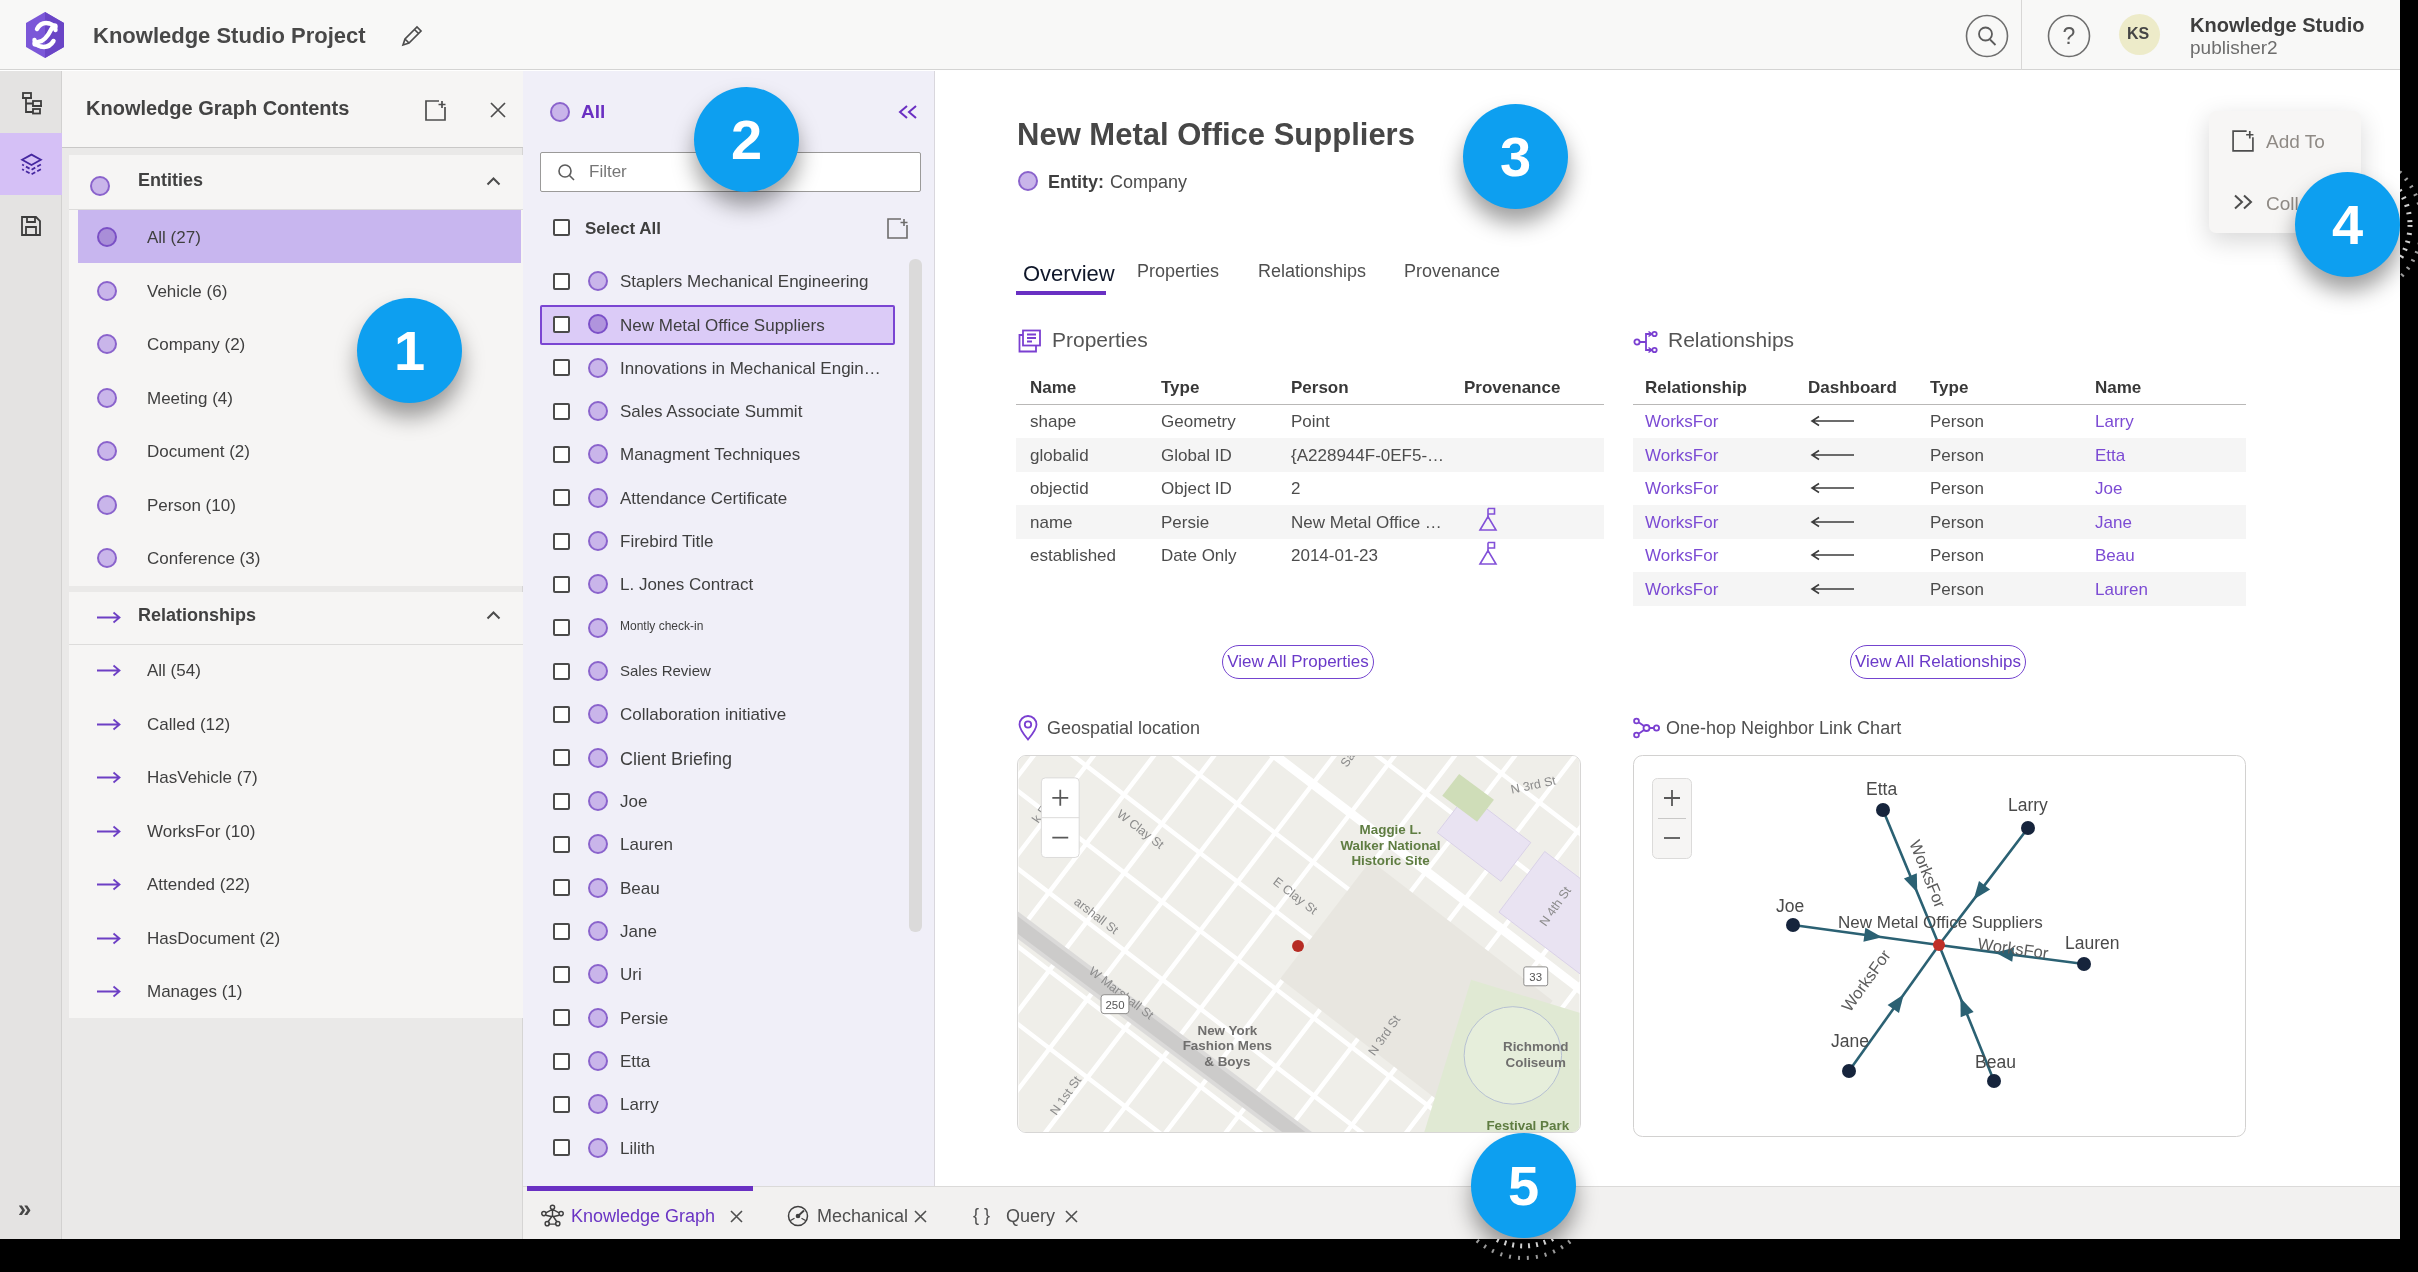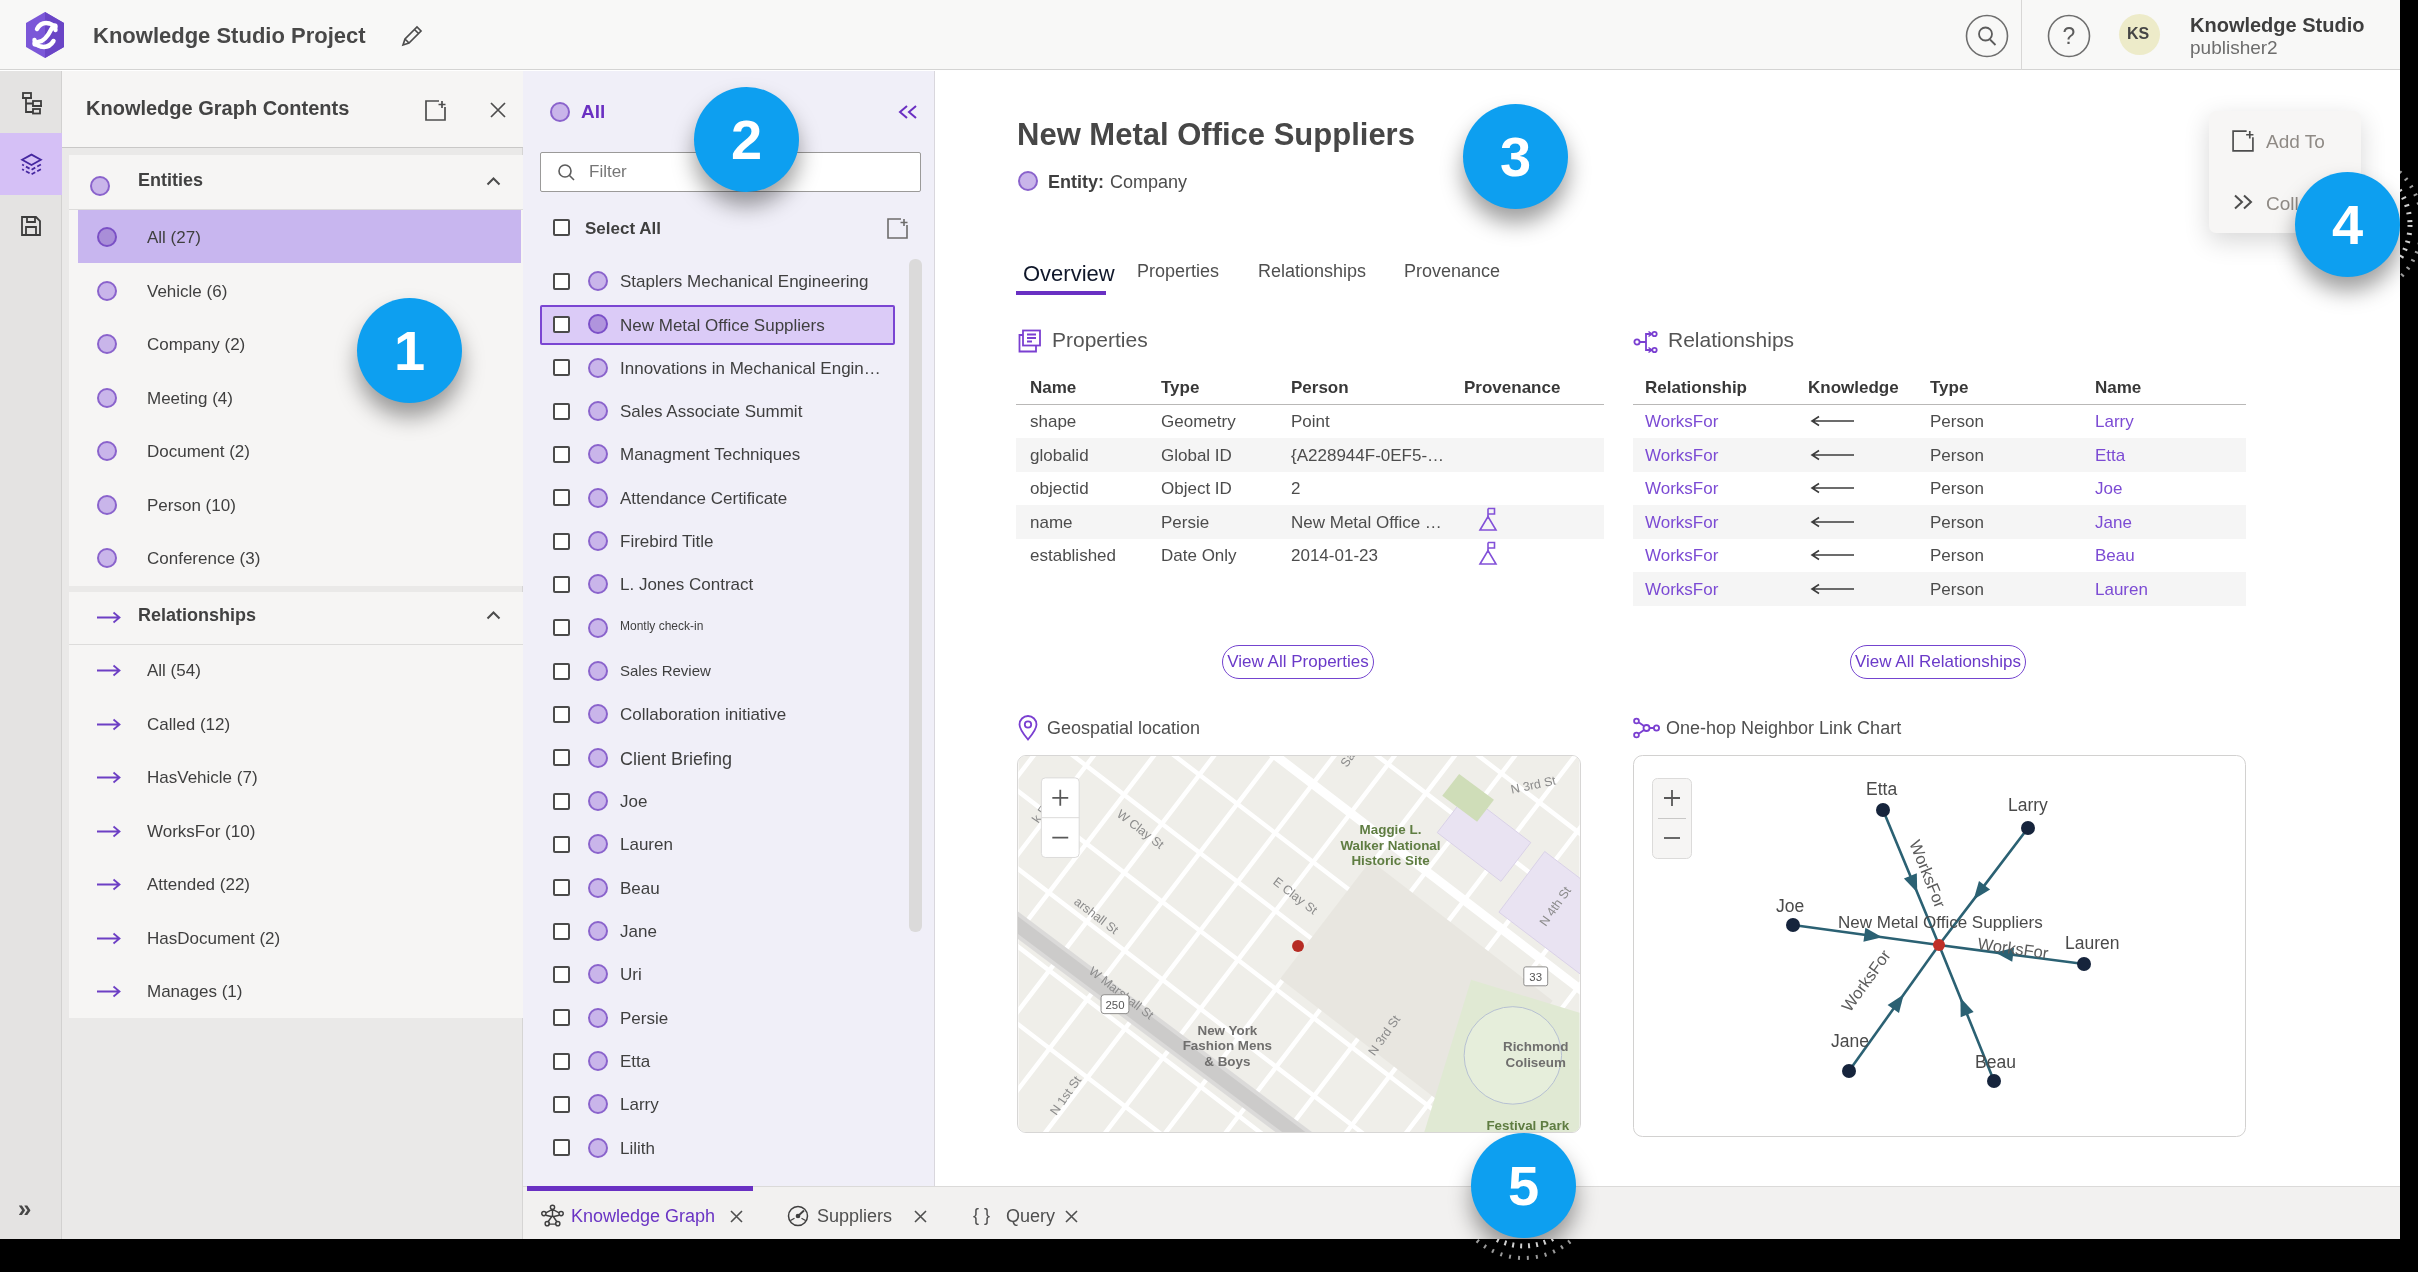--- a/index.html
+++ b/index.html
@@ -283,21 +283,21 @@
   <div class="abs" style="left:1222px;top:645px;width:152px;height:34px;border:1.5px solid #7444cf;border-radius:17px;color:#6b3ac9;font-size:17px;display:flex;align-items:center;justify-content:center">View All Properties</div>
   <svg class="abs" style="left:1633px;top:330px" width="26" height="24" viewBox="0 0 26 24" fill="none" stroke="#7a3fd1" stroke-width="1.8">
     <circle cx="4" cy="12" r="2.6"></circle>
       <path d="M7 12 h6 M13 12 V4 h6 M13 12 v8 h6"></path>
     <path d="M19 4 l-3.5 -2.5 M19 4 l-3.5 2.5 M19 20 l-3.5 -2.5 M19 20 l-3.5 2.5" stroke-width="1.5"></path>
     <circle cx="21.5" cy="4" r="2.2"></circle>
       <circle cx="21.5" cy="20" r="2.2"></circle>
   </svg>
   <div class="t" style="left:1668px;top:328px;font-size:21px;color:#545454">Relationships</div>
   <div class="t" style="left:1645px;top:378px;font-weight:700;color:#383838">Relationship</div>
-  <div class="t" style="left:1808px;top:378px;font-weight:700;color:#383838">Knowledge</div>
+  <div class="t" style="left:1808px;top:378px;font-weight:700;color:#383838">Dashboard</div>
   <div class="t" style="left:1930px;top:378px;font-weight:700;color:#383838">Type</div>
   <div class="t" style="left:2095px;top:378px;font-weight:700;color:#383838">Name</div>
   <div class="abs" style="left:1633px;top:404px;width:613px;height:1px;background:#b9b8b7"></div>
   <div class="shade" style="left:1633px;top:438px;width:613px;height:33.5px"></div>
   <div class="shade" style="left:1633px;top:505px;width:613px;height:33.5px"></div>
   <div class="shade" style="left:1633px;top:572px;width:613px;height:33.5px"></div>
   <div class="t purple" style="left:1645px;top:412px">WorksFor</div>
     <div class="t" style="left:1930px;top:412px;color:#4c4c4c">Person</div>
     <div class="t purple" style="left:2095px;top:412px">Larry</div>
   <div class="t purple" style="left:1645px;top:446px">WorksFor</div>
@@ -471,21 +471,21 @@
   <div class="t" style="left:571px;top:1206px;font-size:18px;color:#6a34c4">Knowledge Graph</div>
   <svg class="abs" style="left:729px;top:1209px" width="15" height="15" viewBox="0 0 15 15" stroke="#4f4f4f" stroke-width="1.6">
       <path d="M2 2 L13 13 M13 2 L2 13"></path>
     </svg>
   <svg class="abs" style="left:787px;top:1205px" width="22" height="22" viewBox="0 0 22 22" fill="none" stroke="#3f3f3f" stroke-width="1.5">
     <circle cx="11" cy="11" r="9.5"></circle>
       <path d="M11 11 L17 5.5" stroke-width="1.8"></path>
       <circle cx="11" cy="11" r="1.6" fill="#3f3f3f"></circle>
       <path d="M3.5 15.5 l4 -2.2 M18.5 15.5 l-4 -2.2" stroke-width="1.3"></path>
   </svg>
-  <div class="t" style="left:817px;top:1206px;font-size:18px;color:#4f4f4f">Suppliers</div>
+  <div class="t" style="left:817px;top:1206px;font-size:18px;color:#4f4f4f">Mechanical</div>
   <svg class="abs" style="left:913px;top:1209px" width="15" height="15" viewBox="0 0 15 15" stroke="#4f4f4f" stroke-width="1.6">
       <path d="M2 2 L13 13 M13 2 L2 13"></path>
     </svg>
   <div class="t" style="left:973px;top:1205px;font-size:18px;color:#4f4f4f">{ }</div>
   <div class="t" style="left:1006px;top:1206px;font-size:18px;color:#4f4f4f">Query</div>
   <svg class="abs" style="left:1064px;top:1209px" width="15" height="15" viewBox="0 0 15 15" stroke="#4f4f4f" stroke-width="1.6">
       <path d="M2 2 L13 13 M13 2 L2 13"></path>
     </svg>
   <div class="circ" style="left:357px;top:298px;width:105px;height:105px;font-size:56px">1</div>
   <div class="circ" style="left:694px;top:87px;width:105px;height:105px;font-size:56px">2</div>

